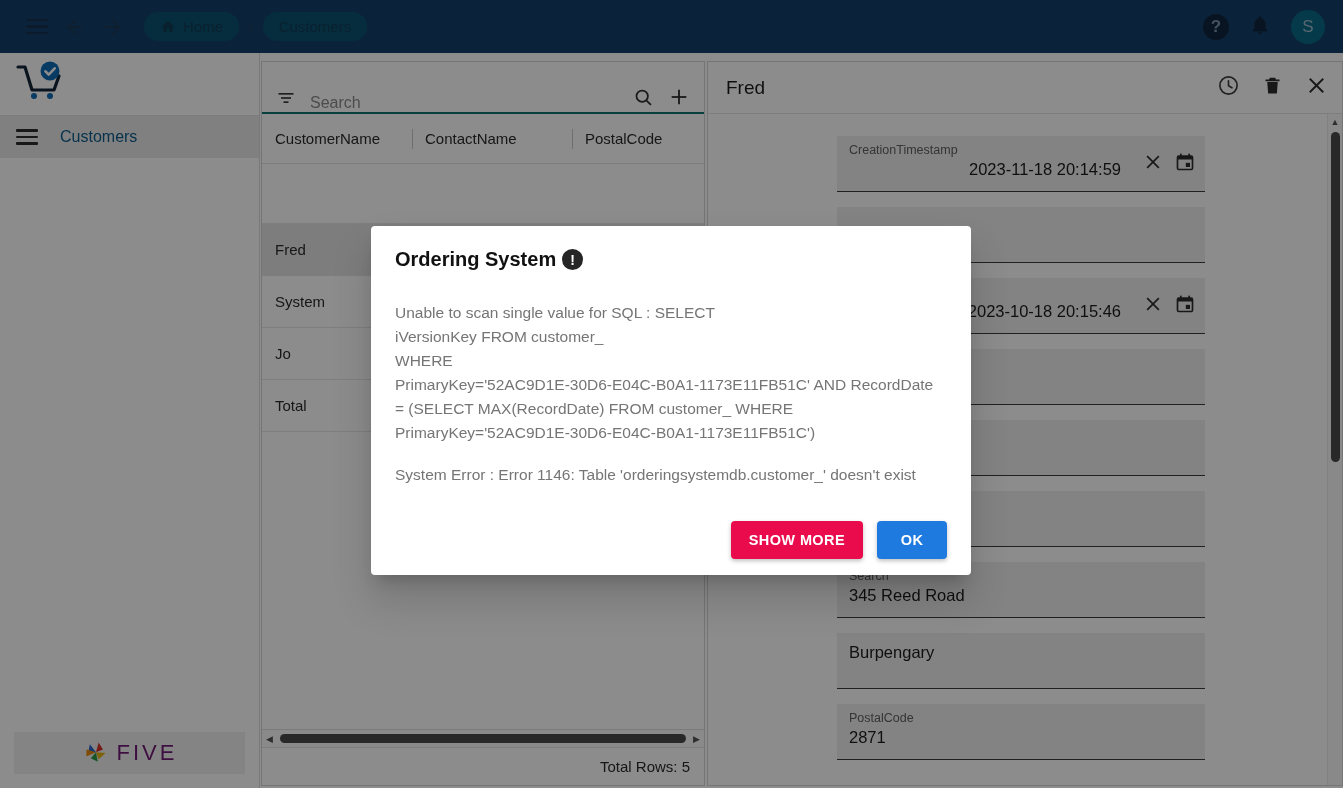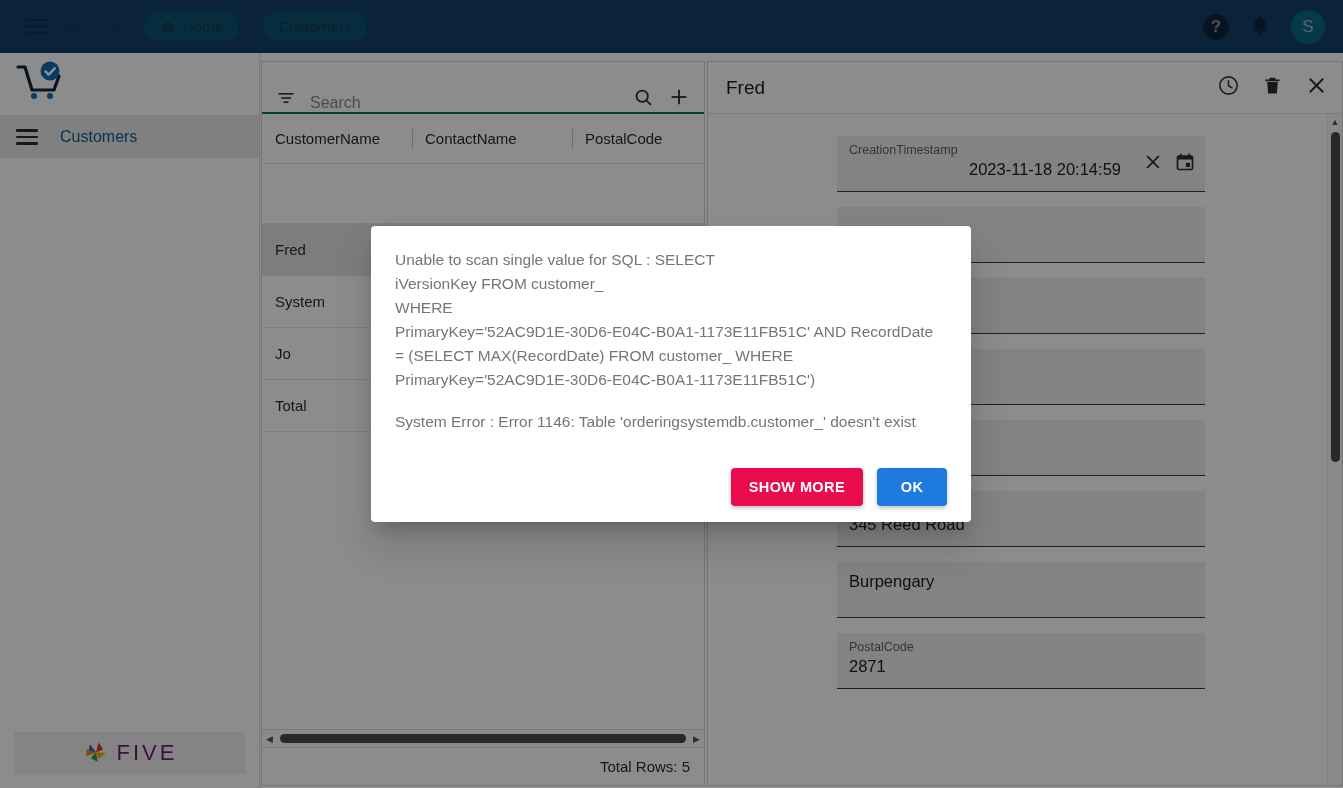--- a/index.html
+++ b/index.html
@@ -450,20 +450,41 @@
               </svg>
             </div>
           </div>
         </div>
 
         <div class="field empty">
           <div class="lab"></div>
           <div class="val"></div>
         </div>
 
+        <div class="field dateline">
+          <div class="lab">Timestamp</div>
+          <div class="val">2023-10-18 20:15:46</div>
+          <div class="date-ctrls">
+            <div>
+              <svg width="20" height="20" viewBox="0 0 24 24">
+                <line x1="5" y1="5" x2="19" y2="19" stroke="#2c2c2c" stroke-width="2"></line>
+                <line x1="19" y1="5" x2="5" y2="19" stroke="#2c2c2c" stroke-width="2"></line>
+              </svg>
+            </div>
+            <div>
+              <svg width="20" height="20" viewBox="0 0 24 24">
+                <rect x="3" y="5" width="18" height="16" rx="1.5" fill="none" stroke="#2c2c2c" stroke-width="2"></rect>
+                <rect x="3" y="5" width="18" height="4" fill="#2c2c2c"></rect>
+                <rect x="13" y="13" width="5" height="5" fill="#2c2c2c"></rect>
+                <rect x="6" y="2" width="2" height="4" fill="#2c2c2c"></rect>
+                <rect x="16" y="2" width="2" height="4" fill="#2c2c2c"></rect>
+              </svg>
+            </div>
+          </div>
+        </div>
 
         <div class="field empty">
           <div class="lab"></div>
           <div class="val"></div>
         </div>
         <div class="field empty">
           <div class="lab"></div>
           <div class="val"></div>
         </div>
         <div class="field empty">
@@ -489,20 +510,24 @@
         <div class="vthumb"></div>
       </div>
     </div>
   </div>
 
 </div>
 
 <div id="scrim"></div>
 
 <div class="dialog">
+  <div class="dlg-title">
+    <span>Ordering System</span>
+    <span class="excl">!</span>
+  </div>
   <div class="dlg-body">
     <p>Unable to scan single value for SQL : SELECT
 iVersionKey FROM customer_
 WHERE
 PrimaryKey='52AC9D1E-30D6-E04C-B0A1-1173E11FB51C' AND RecordDate
 = (SELECT MAX(RecordDate) FROM customer_ WHERE
 PrimaryKey='52AC9D1E-30D6-E04C-B0A1-1173E11FB51C')</p>
     <p>System Error : Error 1146: Table 'orderingsystemdb.customer_' doesn't exist</p>
   </div>
   <div class="dlg-actions">

